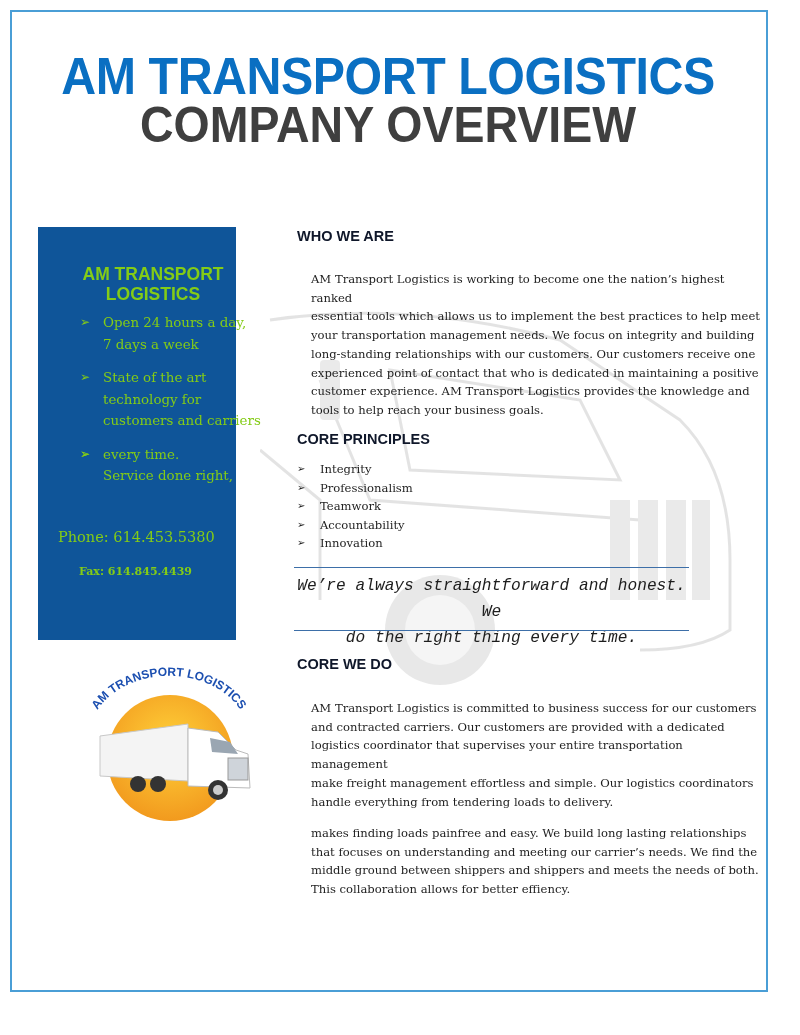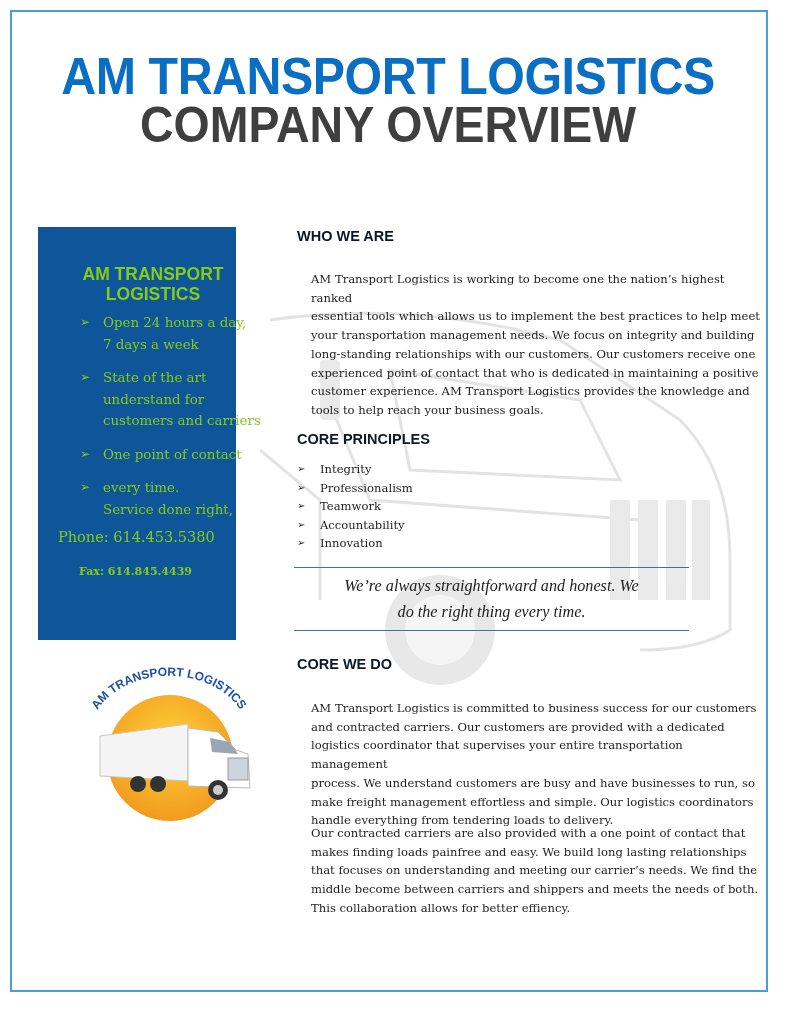--- a/index.html
+++ b/index.html
@@ -20,21 +20,21 @@
 
   .watermark { position:absolute; left:260px; top:300px; width:500px; height:400px; opacity:0.5; }
 
   .main { position:absolute; left:297px; top:0; width:450px; }
   .h2 { position:absolute; left:0; font-family:"Liberation Sans", sans-serif; font-weight:bold; font-size:14.5px; color:#0f172a; }
   .para { position:absolute; left:0; width:452px; font-family:"DejaVu Serif", serif; font-size:11.6px; line-height:18.7px; color:#1d1d1d; margin:14px; }
   .principles { position:absolute; left:0; top:460px; margin:0; padding:0; list-style:none; font-family:"DejaVu Serif", serif; font-size:11.6px; color:#1d1d1d; }
   .principles li { position:relative; padding-left:23px; line-height:18.6px; }
   .principles li .arrow { position:absolute; left:0; top:0; font-size:10px; }
   .quote-line { position:absolute; left:-3px; width:395px; height:0; border-top:1.5px solid #3d6fa8; }
-  .quote { position:absolute; left:-3px; width:395px; top:573px; text-align:center; font-family:Liberation Serif, serif; font-style:italic; font-size:16.2px; line-height:26px; color:#1d1d1d; }
+  .quote { position:absolute; left:-3px; width:395px; top:573px; text-align:center; font-family:Liberation Mono, monospace; font-style:italic; font-size:16.2px; line-height:26px; color:#1d1d1d; }
 </style>
 </head>
 <body>
 
 <div class="frame"></div>
 
 <svg class="watermark" viewBox="0 0 500 400">
   <g fill="none" stroke="#c9c9c9" stroke-width="3">
     <path d="M10 20 Q150 0 300 40 L420 120 Q470 170 470 260 L470 330 Q440 350 380 350"></path>
     <path d="M60 80 L110 200 L380 220"></path>
@@ -62,26 +62,25 @@
   </div>
   <ul class="sb-list">
     <li>
       <span class="arrow">➢</span>
       <div>Open 24 hours a day,</div>
       <div>7 days a week</div>
     </li>
     <li>
       <span class="arrow">➢</span>
       <div>State of the art</div>
-      <div>understand for</div>
+      <div>technology for</div>
       <div>customers and carriers</div>
     </li>
     <li>
       <span class="arrow">➢</span>
-      <div>One point of contact</div>
     </li>
     <li>
       <span class="arrow">➢</span>
       <div>every time.</div>
       <div>Service done right,</div>
     </li>
   </ul>
   <div class="sb-phone">Phone: 614.453.5380</div>
   <div class="sb-fax">Fax: 614.845.4439</div>
 </div>
@@ -136,24 +135,22 @@
     <div>We’re always straightforward and honest.  We</div>
     <div>do the right thing every time.</div>
   </div>
   <div class="quote-line" style="top:630px"></div>
 
   <div class="h2" style="top:656px">CORE WE DO</div>
   <div class="para" style="top:685px">
     <div>AM Transport Logistics is committed to business success for our customers</div>
     <div>and contracted carriers.  Our customers are provided with a dedicated</div>
     <div>logistics coordinator that supervises your entire transportation management</div>
-    <div>process.  We understand customers are busy and have businesses to run, so</div>
     <div>make freight management effortless and simple.  Our logistics coordinators</div>
     <div>handle everything from tendering loads to delivery.</div>
   </div>
   <div class="para" style="top:810px">
-    <div>Our contracted carriers are also provided with a one point of contact that</div>
     <div>makes finding loads painfree and easy.  We build long lasting relationships</div>
     <div>that focuses on understanding and meeting our carrier’s needs.  We find the</div>
-    <div>middle become between carriers and shippers and meets the needs of both.</div>
+    <div>middle ground between shippers and shippers and meets the needs of both.</div>
     <div>This collaboration allows for better effiency.</div>
   </div>
 </div>
 
 </body></html>

